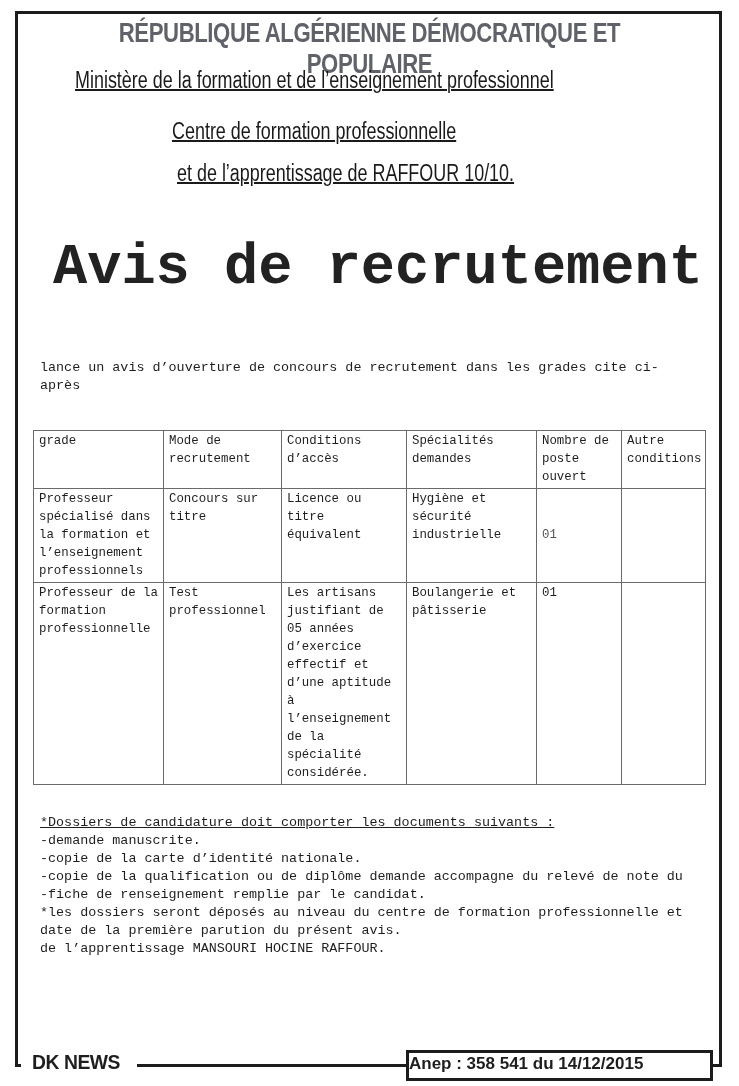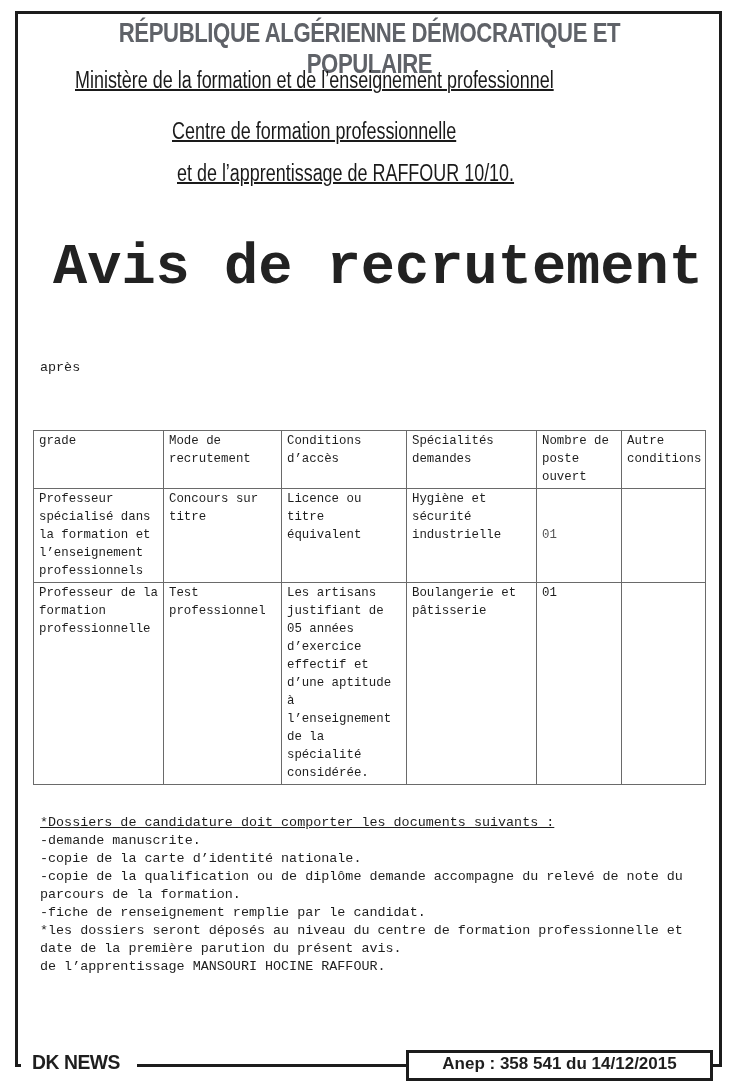--- a/index.html
+++ b/index.html
@@ -68,41 +68,42 @@
 
     .dknews {
       position: absolute; left: 32px; top: 1050px;
       font-family: "Liberation Sans", sans-serif; font-weight: bold; font-size: 21px; color: #1e1e1e;
       letter-spacing: -0.5px; transform: scaleX(0.92); transform-origin: left;
     }
     .anep {
       position: absolute; left: 406px; top: 1050px; width: 307px; height: 31px;
       border: 3px solid #1c1c1c; box-sizing: border-box; background: #fff;
       font-family: "Liberation Sans", sans-serif; font-weight: bold; font-size: 17px; color: #1e1e1e;
-      text-align: center; line-height: 21px; white-space: nowrap;
+      text-align: left; line-height: 21px; white-space: nowrap;
     }
   </style>
 </head>
 <body>
 
 <div class="frame"></div>
 <div class="frame-bottom-left"></div>
 <div class="frame-bottom-right"></div>
 <div class="bottom-rule-left"></div>
 <div class="bottom-rule-mid"></div>
 <div class="bottom-rule-right"></div>
 
 <div class="republic">RÉPUBLIQUE ALGÉRIENNE DÉMOCRATIQUE ET POPULAIRE</div>
 <div class="ministry">Ministère de la formation et de l’enseignement professionnel</div>
 <div class="centre1">Centre de formation professionnelle</div>
 <div class="centre2">et de l’apprentissage  de RAFFOUR 10/10.</div>
 
 <div class="title">Avis de recrutement</div>
 
 <div class="intro mono">
+  <div>lance un avis d’ouverture de concours de recrutement dans les grades cite ci-</div>
   <div>après</div>
 </div>
 
 <table class="grid">
   <colgroup>
     <col style="width:130px">
       <col style="width:118px">
       <col style="width:125px">
     <col style="width:130px">
       <col style="width:85px">
@@ -136,21 +137,20 @@
     <td></td>
   </tr>
 </tbody>
   </table>
 
 <div class="docs mono">
   <div class="head">*Dossiers de candidature doit comporter les documents suivants :</div>
   <div>-demande manuscrite.</div>
   <div>-copie de la carte d’identité nationale.</div>
   <div>-copie de la qualification ou de diplôme demande accompagne du relevé de note du</div>
-  <div>parcours de la formation.</div>
   <div>-fiche de renseignement remplie par le candidat.</div>
   <div>*les dossiers seront déposés au niveau du centre de formation professionnelle et</div>
   <div>date de la première parution du présent avis.</div>
   <div>de l’apprentissage MANSOURI HOCINE RAFFOUR.</div>
 </div>
 
 <div class="dknews">DK NEWS</div>
 <div class="anep">Anep : 358 541  du 14/12/2015</div>
 
 </body></html>

